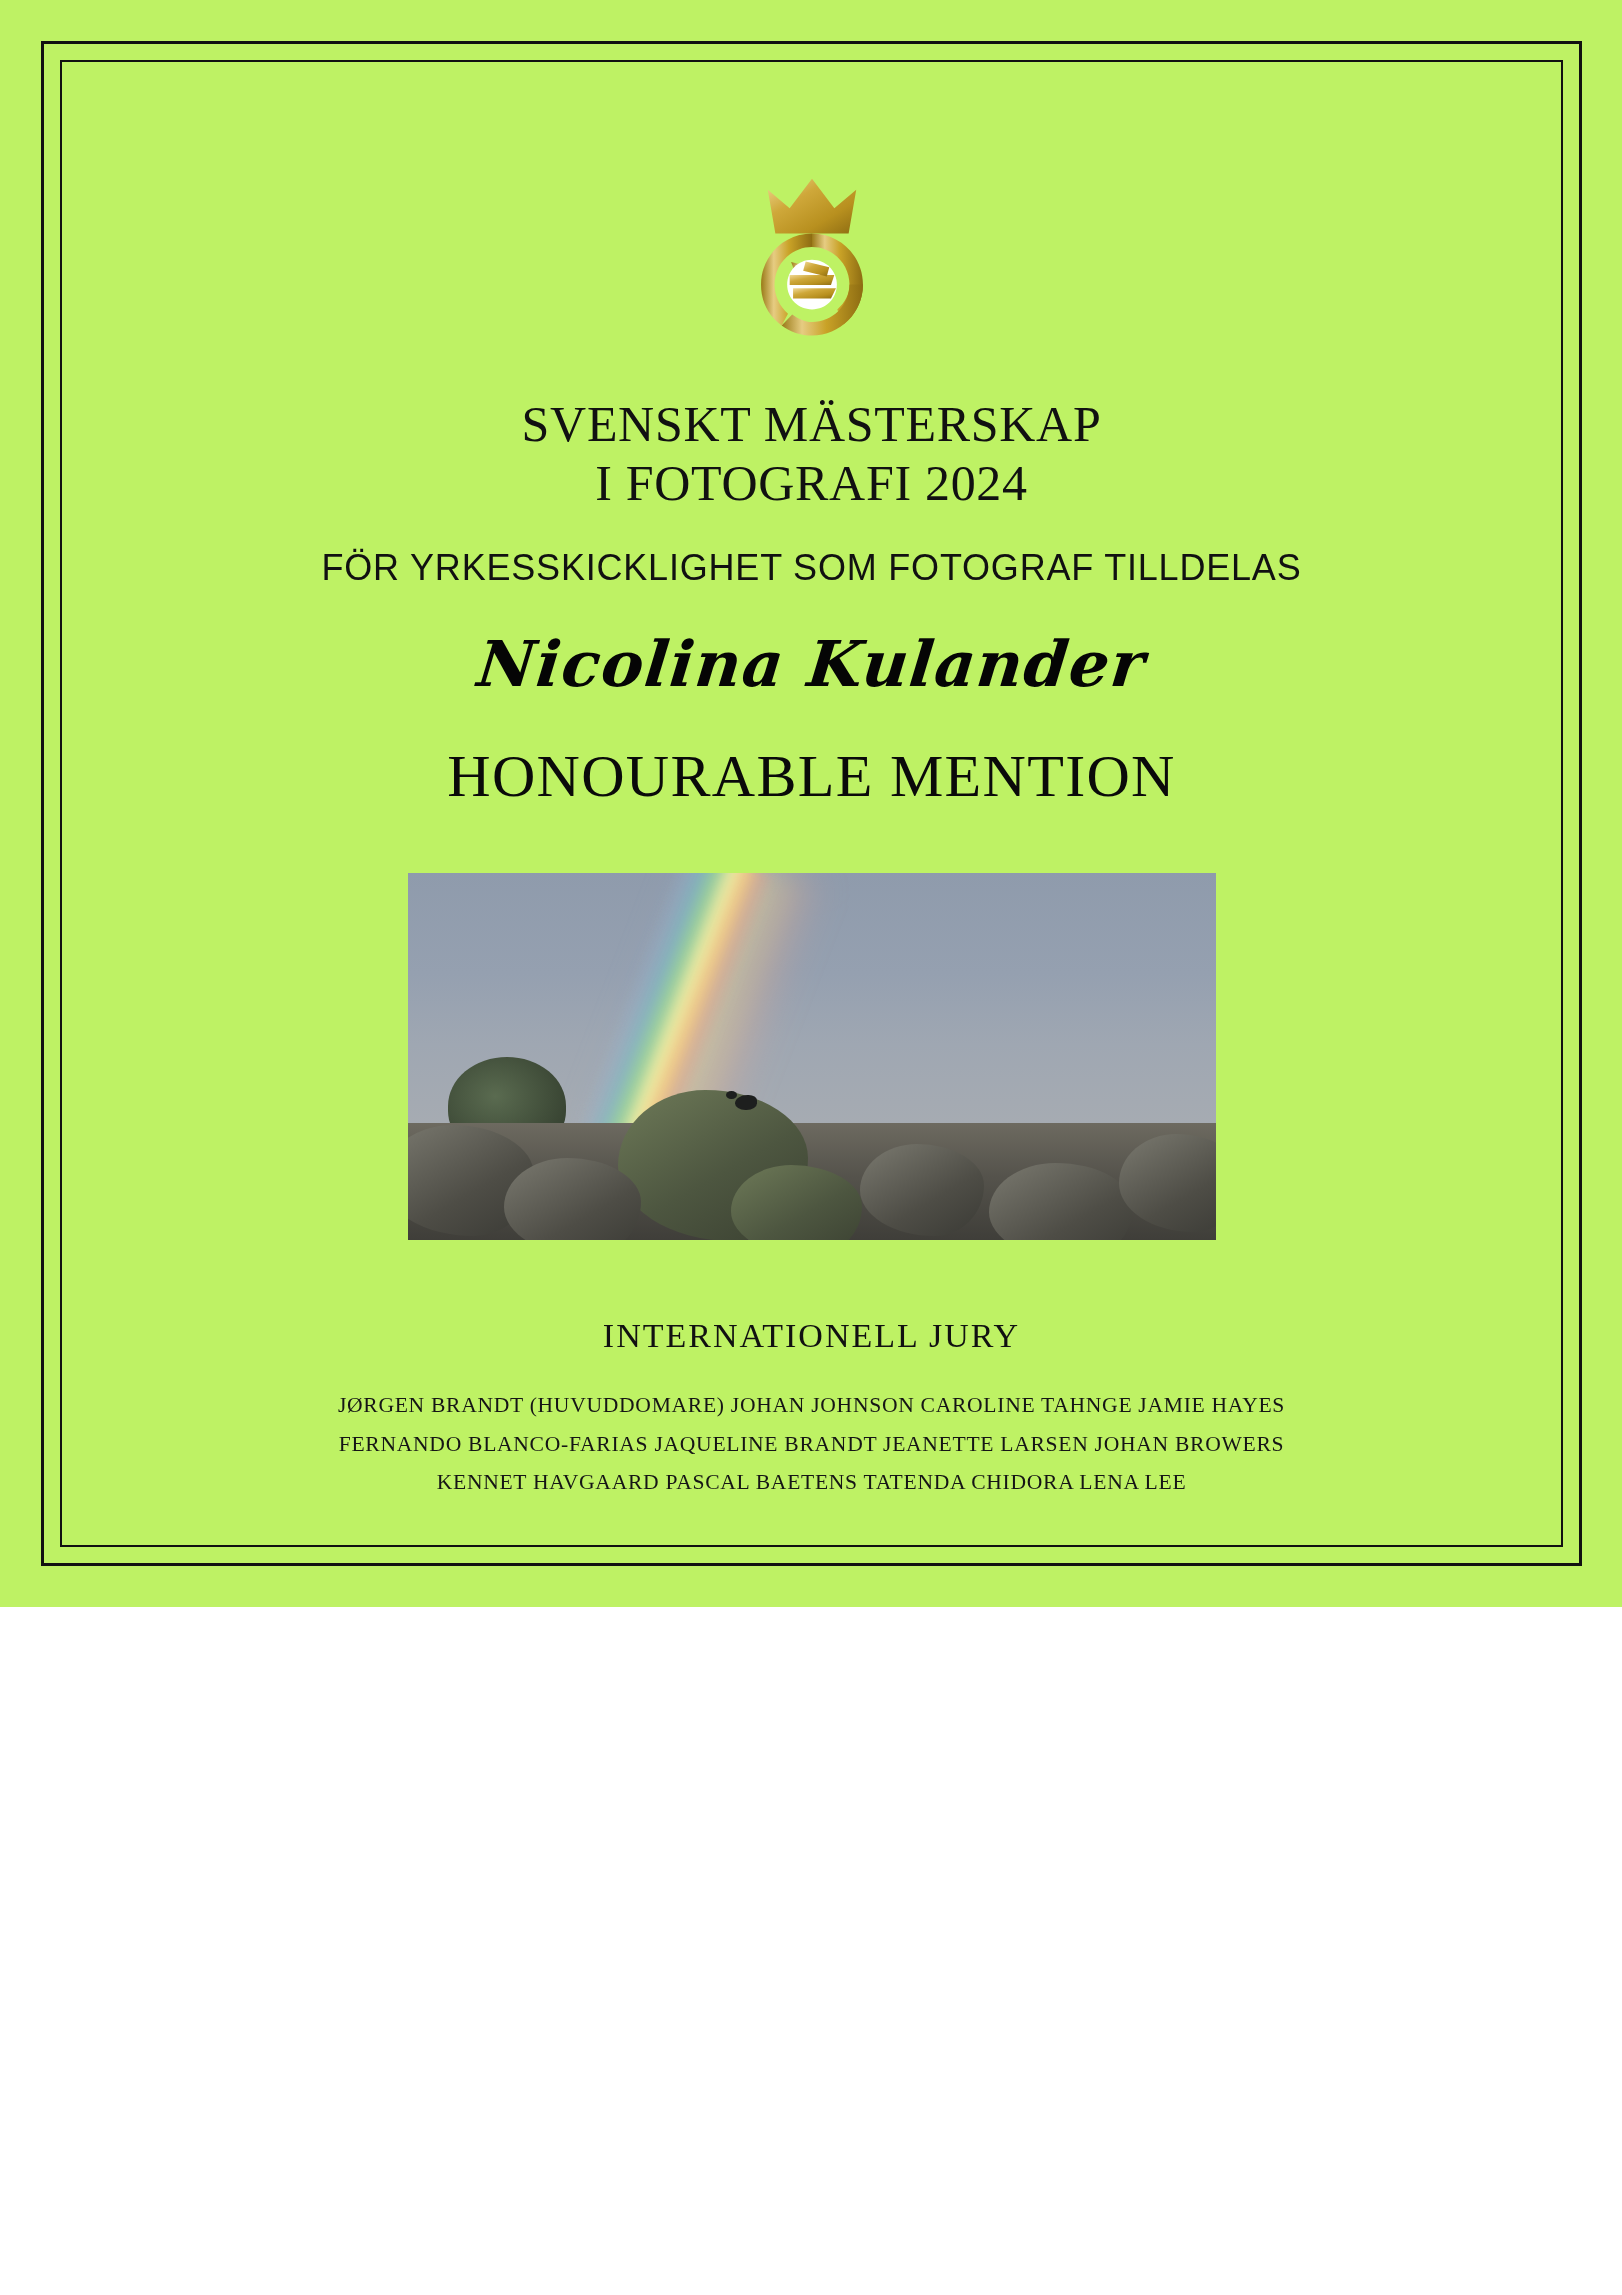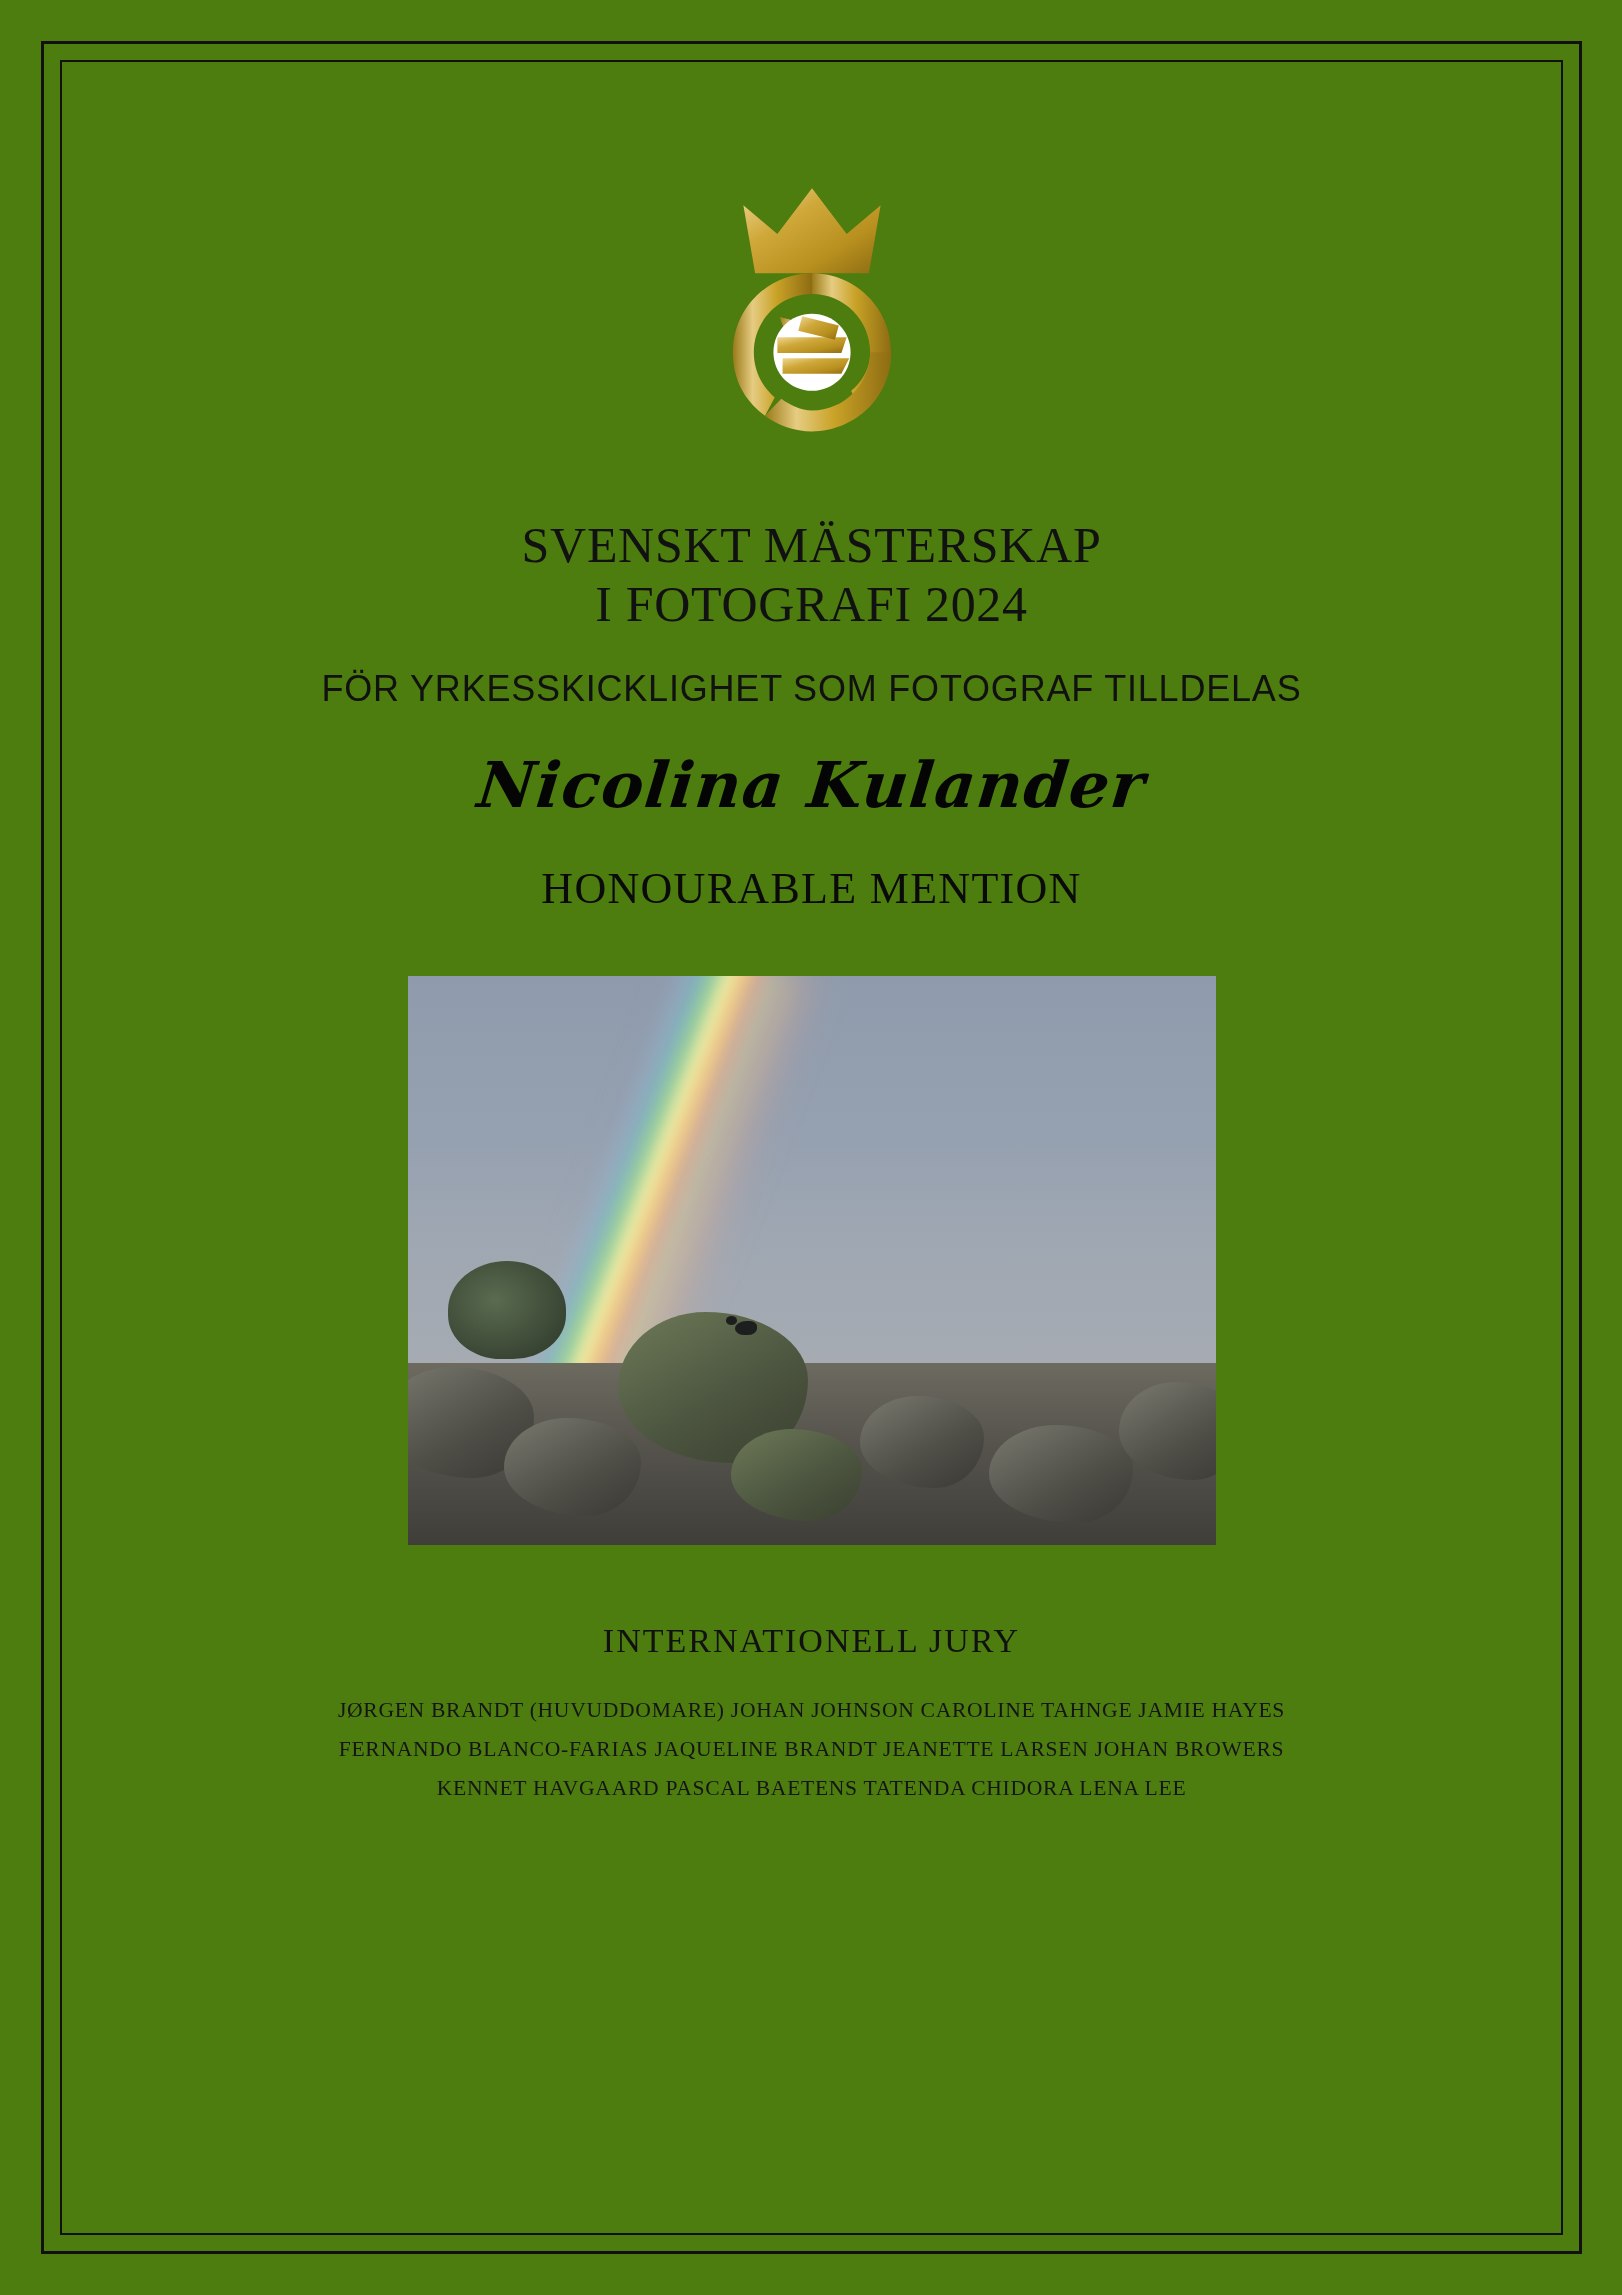--- a/index.html
+++ b/index.html
@@ -11,22 +11,22 @@
     width: 1623px;
     height: 2295px;
     font-family: "Liberation Serif", serif;
     color: #111111;
     overflow: hidden;
   }
 
   .page {
     position: relative;
     width: 1623px;
-    height: 2295px;
-    background: #4d7c0f;
+    height: 1607px;
+    background: #bef264;
     box-sizing: border-box;
   }
 
   
   .frame-outer {
     position: absolute;
     left: 41px;
     top: 41px;
     right: 41px;
     bottom: 41px;
@@ -91,21 +91,21 @@
     font-size: 63px;
     font-weight: 700;
     letter-spacing: 1.3px;
     color: #050505;
     transform: skewX(-6deg);
   }
 
   .award {
     margin-top: 41px;
     font-family: "Liberation Serif", serif;
-    font-size: 44px;
+    font-size: 60px;
     letter-spacing: 1.3px;
     color: #0a0a0a;
   }
 
   
   .photo-wrap {
     margin-top: 62px;
     width: 808px;
     height: 569px;
     position: relative;

